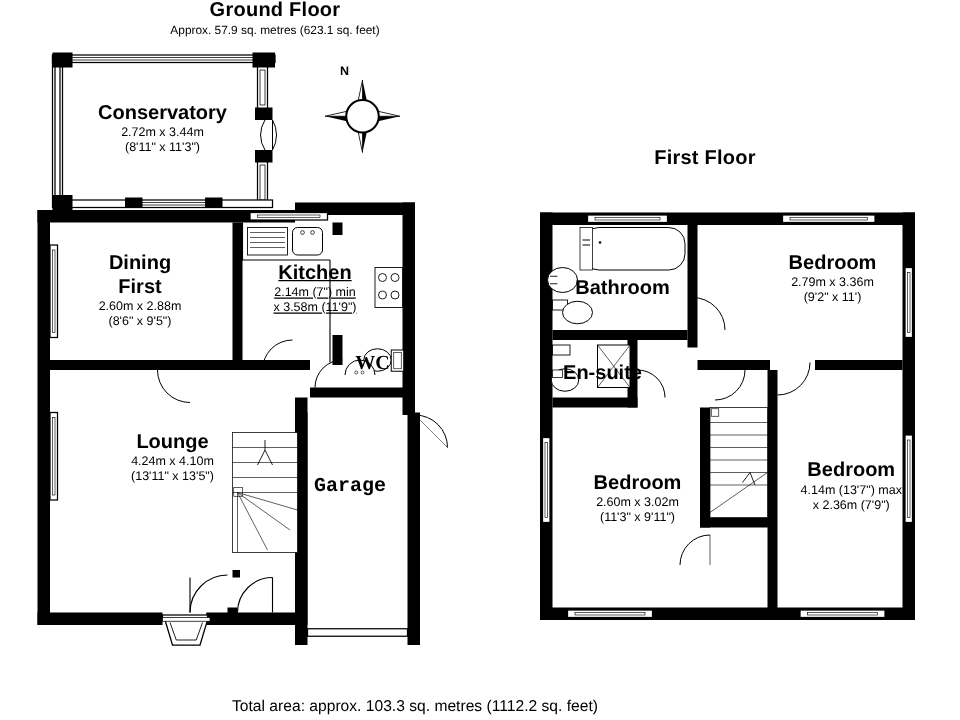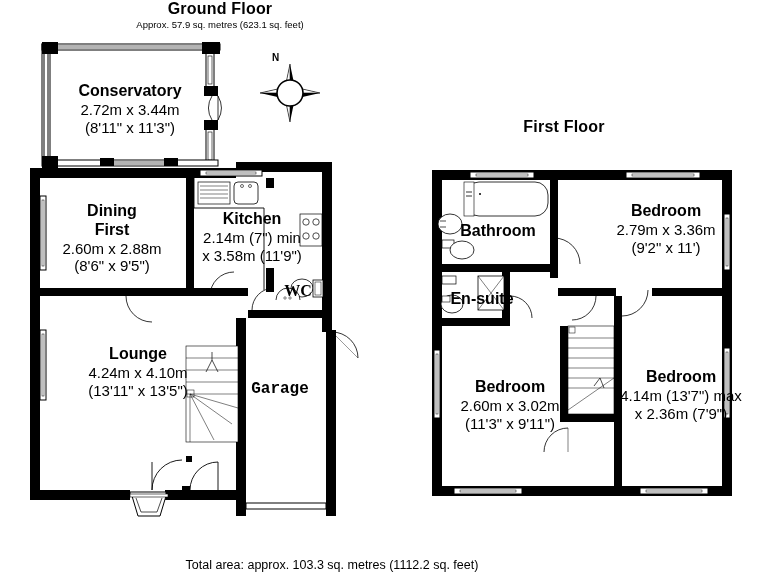--- a/index.html
+++ b/index.html
@@ -47,21 +47,21 @@
     line-height: 1.18;
     white-space: nowrap;
   }
   .room-label .rn {
     display: block;
     font-size: 16px;
     font-weight: bold;
   }
   .room-label .rd {
     display: block;
-    font-size: 15px;
+    font-size: 10px;
     font-weight: normal;
   }
 
   .footer-total {
     position: absolute;
     left: 0;
     top: 558px;
     width: 664px;
     text-align: center;
     font-size: 12.5px;
@@ -362,21 +362,21 @@
     <span class="rd">(8'11" x 11'3")</span>
   </div>
 
   <div class="room-label" style="left:52px;top:202px;width:120px;">
     <span class="rn">Dining</span>
     <span class="rn">First</span>
     <span class="rd">2.60m x 2.88m</span>
     <span class="rd">(8'6" x 9'5")</span>
   </div>
 
-  <div class="room-label" style="left:192px;top:210px;width:120px;">
+  <div class="room-label" style="left:192px;top:210px;width:120px;text-decoration:underline;">
     <span class="rn">Kitchen</span>
     <span class="rd">2.14m (7") min</span>
     <span class="rd">x 3.58m (11'9")</span>
   </div>
 
   <div class="room-label" style="left:272px;top:282px;width:52px;font-family:Liberation Serif, serif;">
     <span class="rn">WC</span>
   </div>
 
   <div class="room-label" style="left:78px;top:345px;width:120px;">

